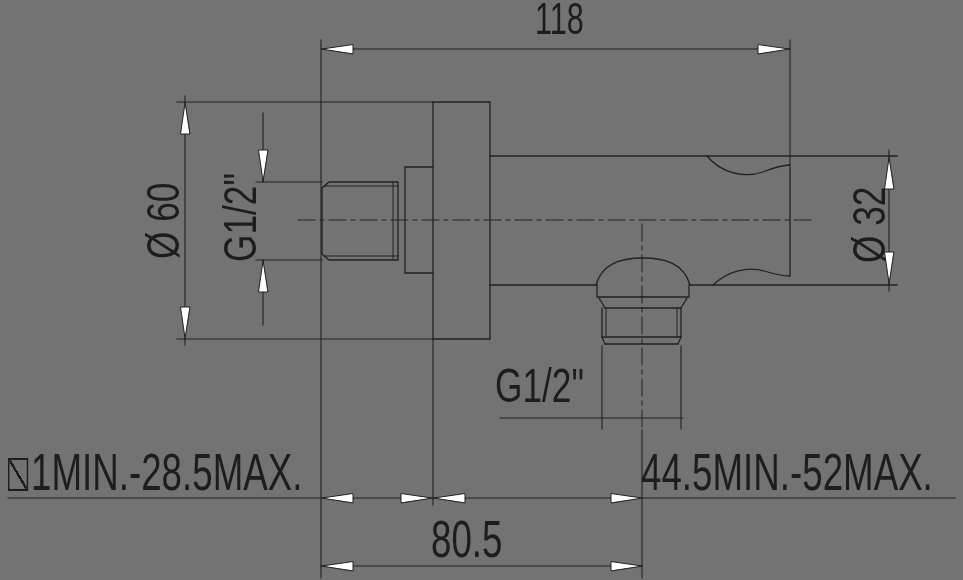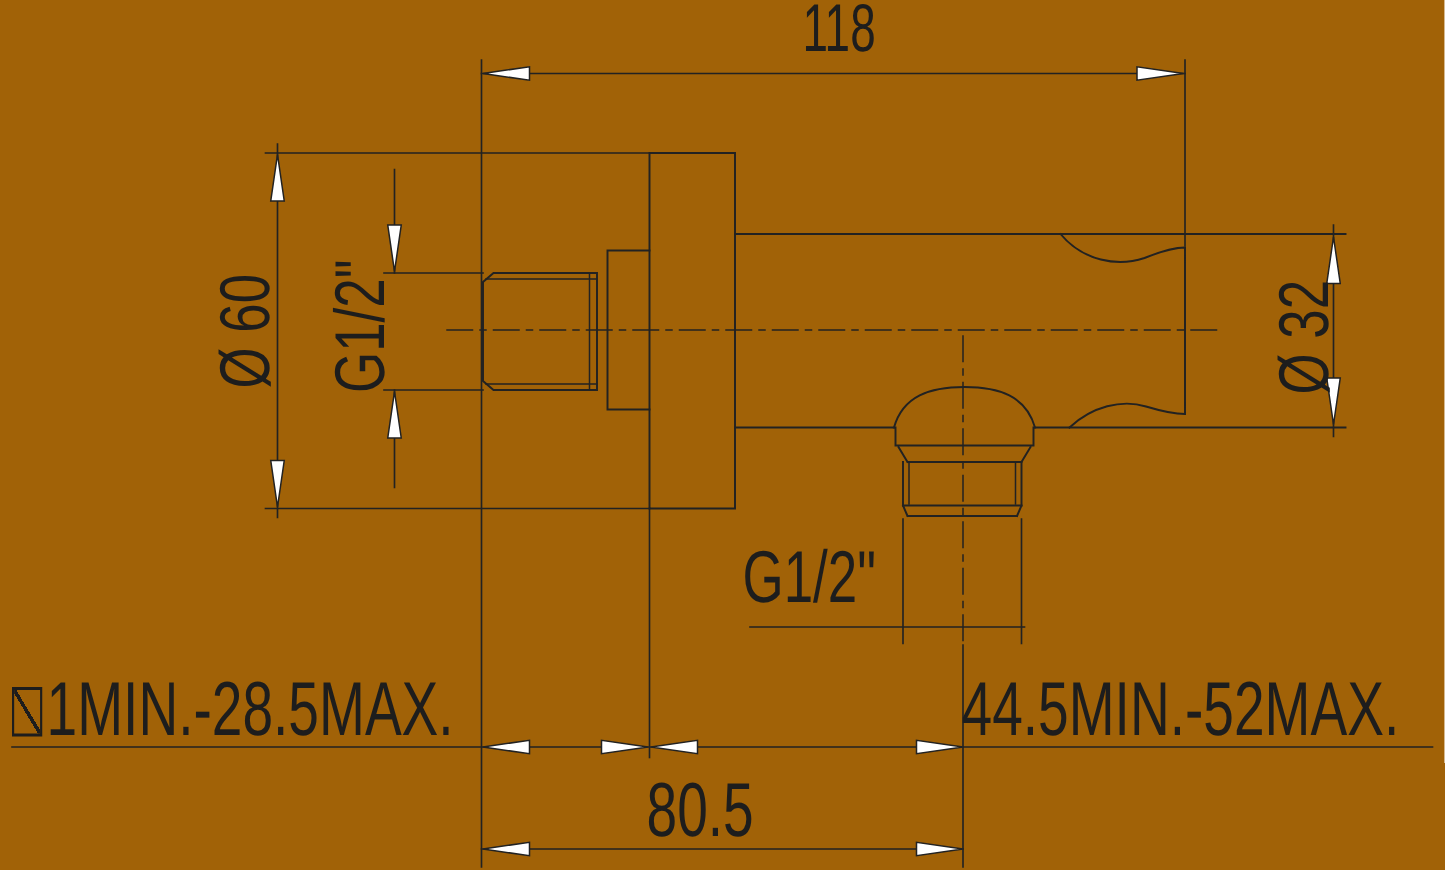--- a/index.html
+++ b/index.html
@@ -1,19 +1,19 @@
 <!DOCTYPE html>
 <html><head>
 <meta charset="utf-8">
 <style>
   html,body{margin:0;padding:0;background:#fff;}
   #canvas{
     position:relative;
     width:963px;height:580px;
-    background:#a16207;
+    background:#737373;
     font-family:"Liberation Sans", sans-serif;
     overflow:hidden;
   }
   #linework{position:absolute;left:0;top:0;}
   .dim-text{
     position:absolute;
     color:#1d1d1d;
     white-space:nowrap;
     transform-origin:left top;
     line-height:1;

